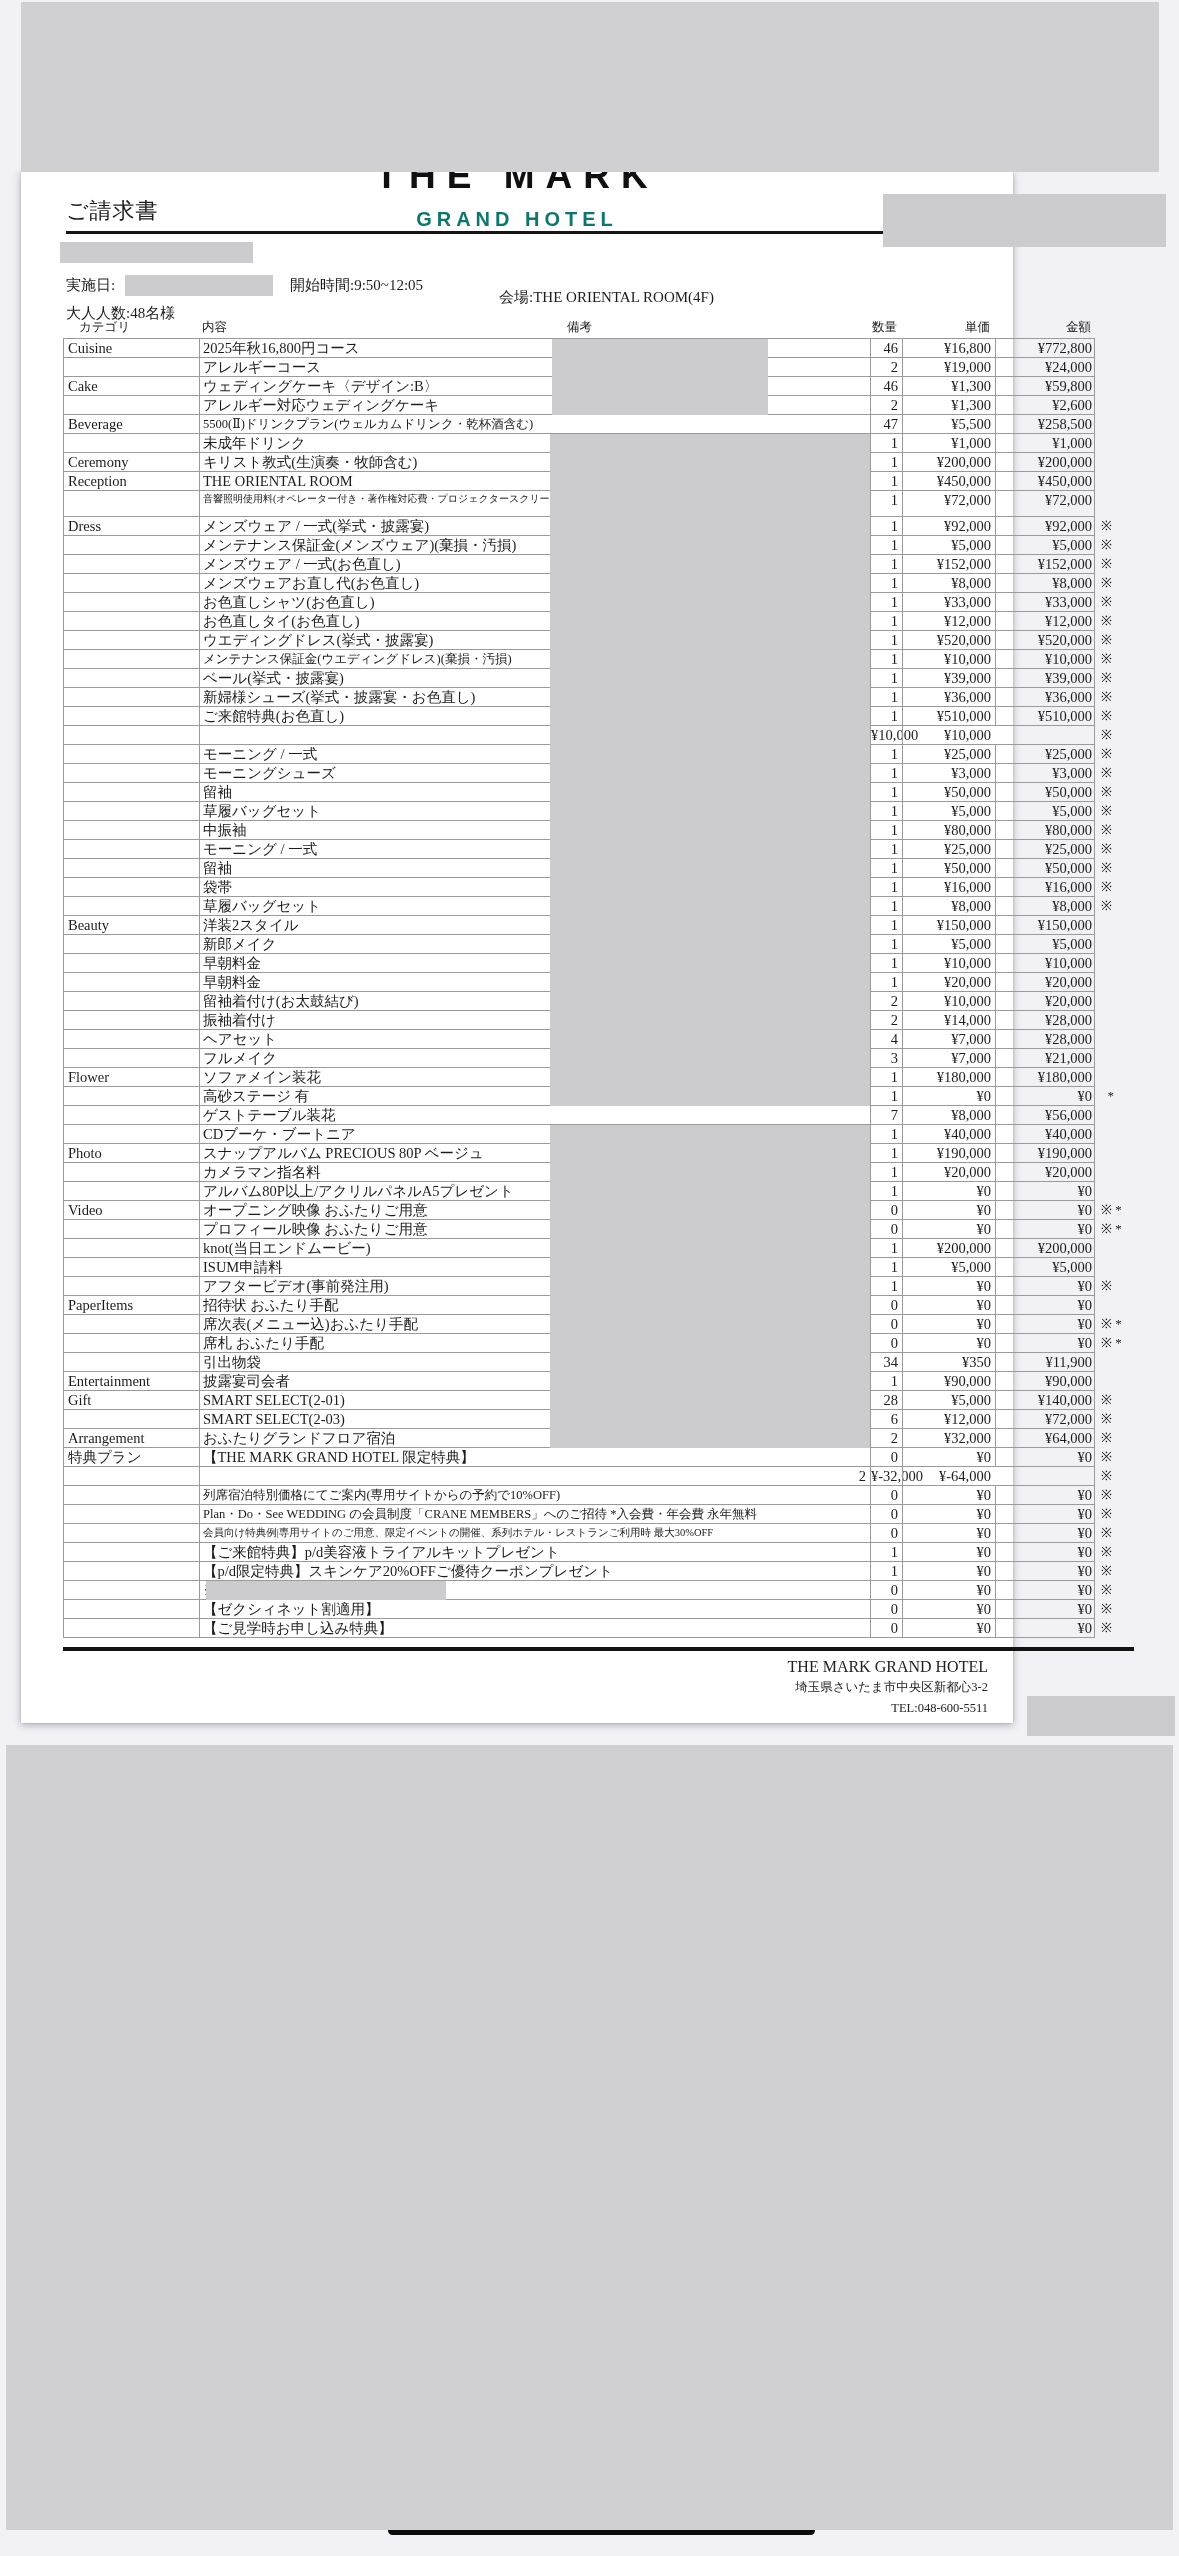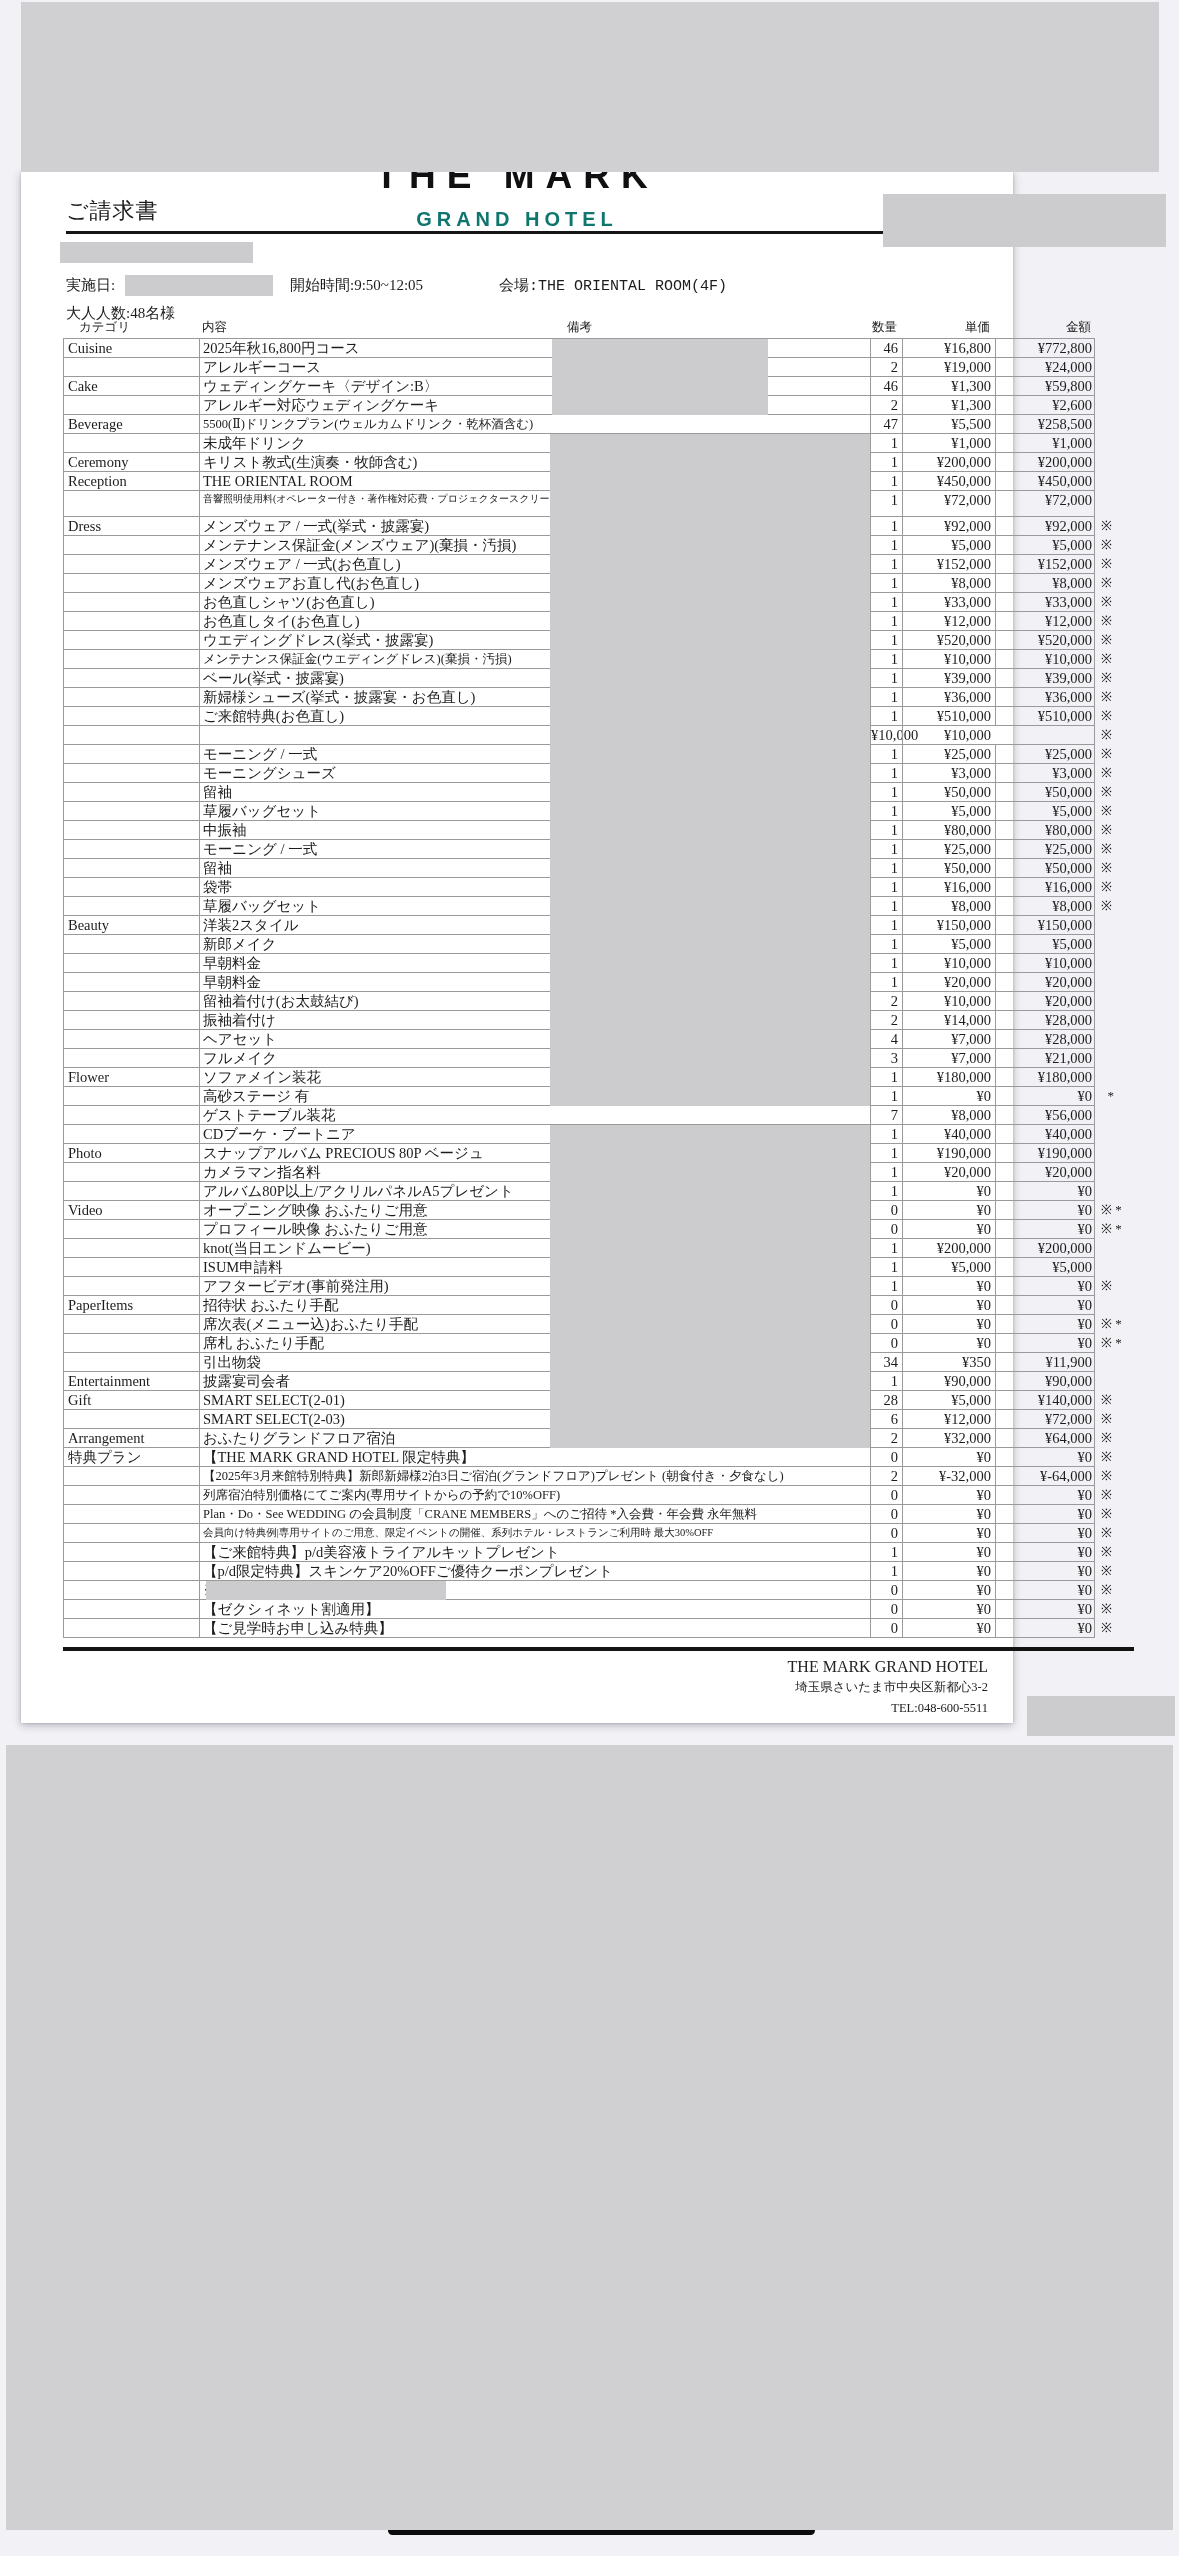--- a/index.html
+++ b/index.html
@@ -80,21 +80,21 @@
 
   <div class="doc-title">ご請求書</div>
   <div class="title-rule"></div>
 
   <div class="redact" style="left:862px;top:22px;width:283px;height:53px;"></div>
   <div class="redact" style="left:39px;top:70px;width:193px;height:21px;"></div>
 
   <div class="info" style="left:45px;top:104px;">実施日:</div>
   <div class="redact" style="left:104px;top:103px;width:148px;height:21px;"></div>
   <div class="info" style="left:269px;top:104px;">開始時間:9:50~12:05</div>
-  <div class="info" style="left:478px;top:104px;font-family:Liberation Mono, monospace;">会場:THE ORIENTAL ROOM(4F)</div>
+  <div class="info" style="left:478px;top:116px;">会場:THE ORIENTAL ROOM(4F)</div>
   <div class="info" style="left:45px;top:132px;">大人人数:48名様</div>
 
   <div class="tbl-head">
     <span style="left:16px;">カテゴリ</span>
     <span style="left:139px;">内容</span>
     <span style="left:504px;">備考</span>
     <span style="left:806px;width:28px;text-align:right;">数量</span>
     <span style="left:838px;width:89px;text-align:right;">単価</span>
     <span style="left:931px;width:97px;text-align:right;">金額</span>
   </div>
@@ -594,21 +594,20 @@
       <div class="trow">
         <div class="c-cat">特典プラン</div>
         <div class="c-item"><span class="itext">【THE MARK GRAND HOTEL 限定特典】</span></div>
         <div class="c-qty">0</div>
         <div class="c-unit">¥0</div>
         <div class="c-amt">¥0</div>
         <span class="mark">※</span>
       </div>
       <div class="trow s">
         <div class="c-cat"></div>
-        <div class="c-item"><span class="itext">【2025年3月来館特別特典】新郎新婦様2泊3日ご宿泊(グランドフロア)プレゼント (朝食付き・夕食なし)</span></div>
         <div class="c-qty">2</div>
         <div class="c-unit">¥-32,000</div>
         <div class="c-amt">¥-64,000</div>
         <span class="mark">※</span>
       </div>
       <div class="trow s">
         <div class="c-cat"></div>
         <div class="c-item"><span class="itext">列席宿泊特別価格にてご案内(専用サイトからの予約で10%OFF)</span></div>
         <div class="c-qty">0</div>
         <div class="c-unit">¥0</div>

